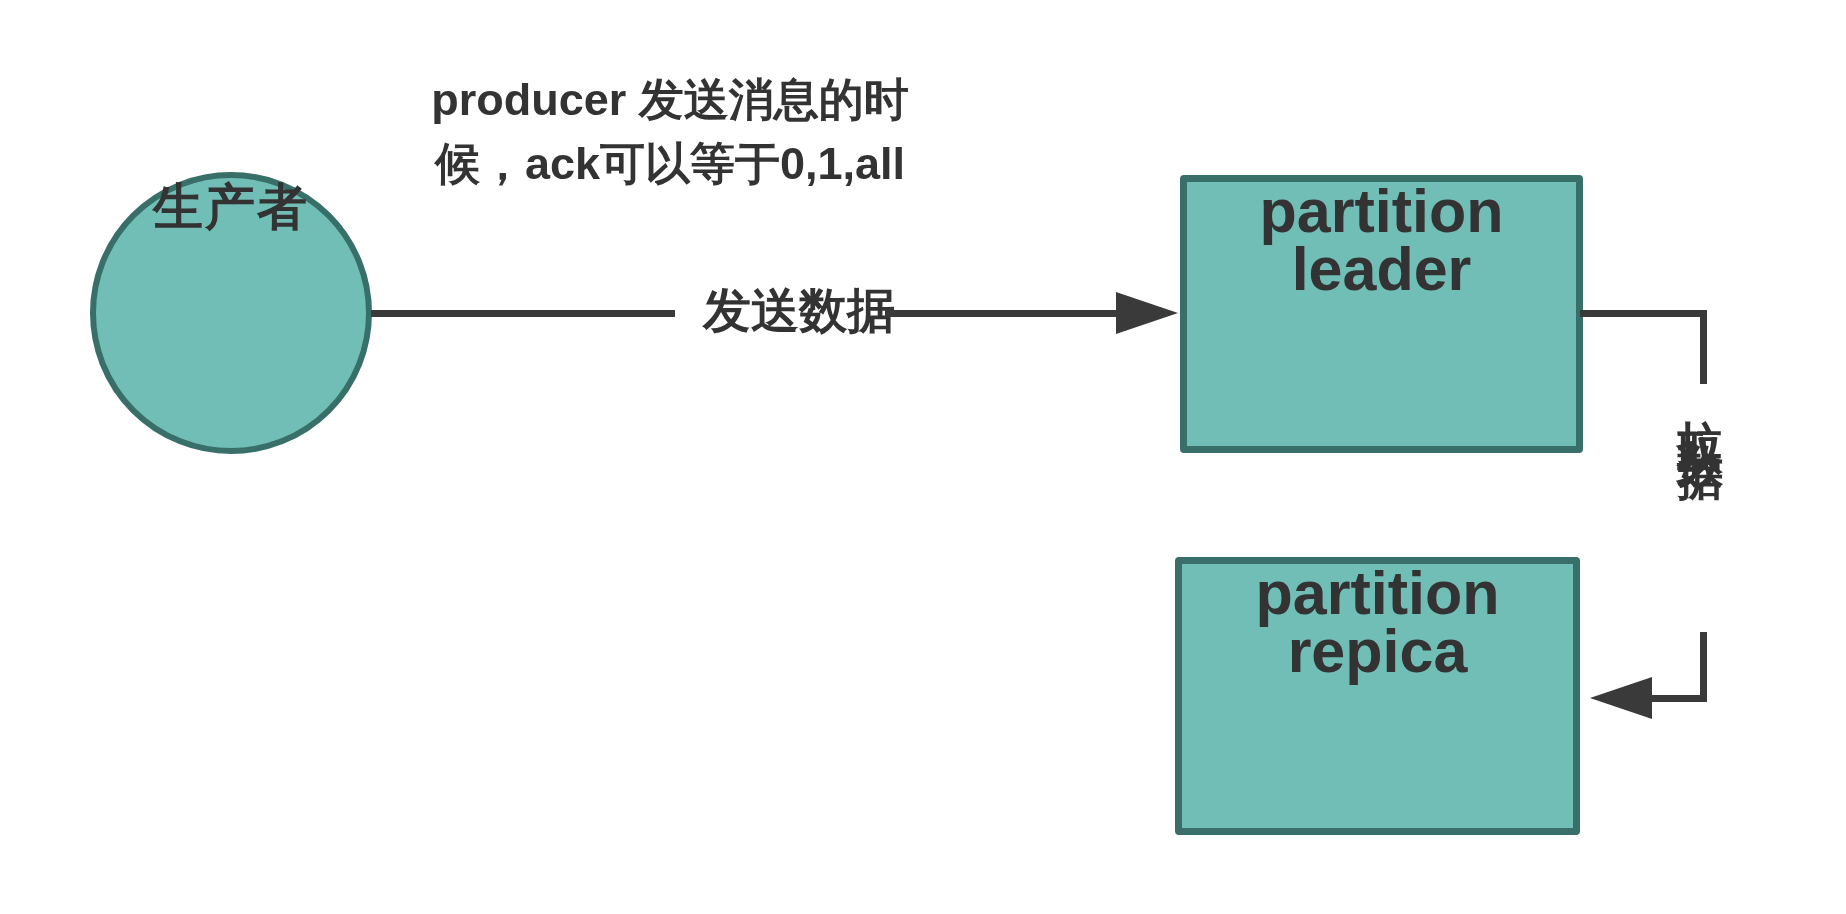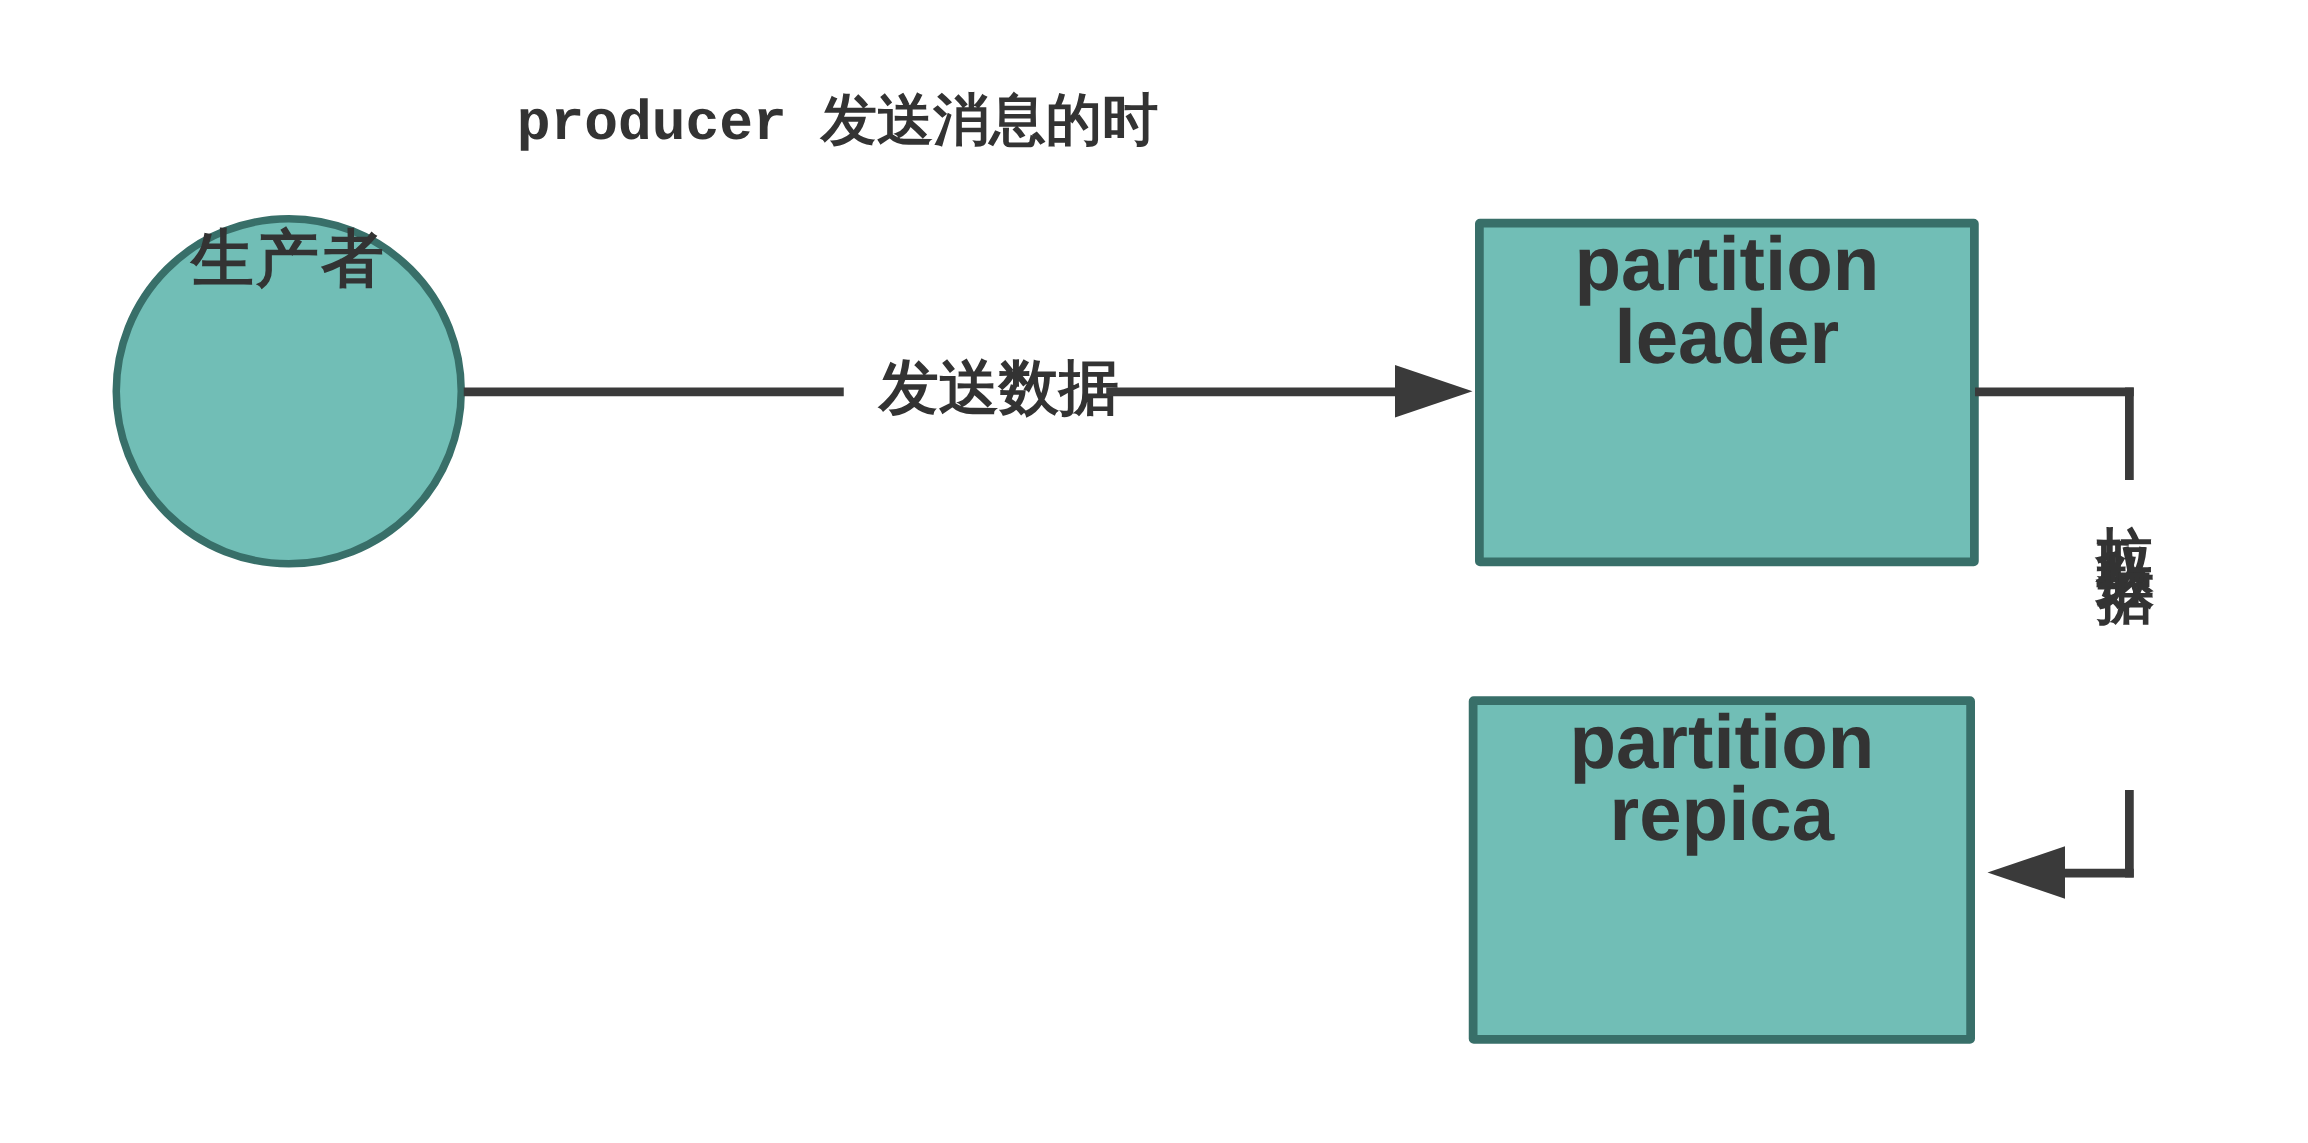--- a/index.html
+++ b/index.html
@@ -60,21 +60,21 @@
     position: absolute;
     left: 390px; top: 68px;
     width: 560px;
     text-align: center;
     font-weight: bold;
     font-size: 45px;
     line-height: 64px;
     color: var(--text, #333);
     white-space: nowrap;
   }
-  .annotation span { display: block; font-family: Liberation Mono, monospace; }
+  .annotation span { display: block; }
   
   .line {
     position: absolute;
     background: var(--connector, #3a3a3a);
   }
   .send-line-left   { left: 371px;  top: 310px; width: 304px; height: 7px; }
   .send-line-right  { left: 885px;  top: 310px; width: 232px; height: 7px; }
   .pull-line-top-h  { left: 1580px; top: 310px; width: 127px; height: 7px; }
   .pull-line-v1     { left: 1700px; top: 310px; width: 7px;   height: 74px; }
   .pull-line-v2     { left: 1700px; top: 632px; width: 7px;   height: 70px; }
@@ -119,20 +119,21 @@
     justify-content: flex-start;
   }
 </style>
 </head>
 <body>
 
 <div class="canvas">
 
   <div class="annotation">
     <span>producer 发送消息的时</span>
+    <span>候，ack可以等于0,1,all</span>
   </div>
 
   <div class="node producer-circle">
     <span class="node-line">生产者</span>
   </div>
 
   <div class="line send-line-left"></div>
   <div class="send-label">发送数据</div>
   <div class="line send-line-right"></div>
   <div class="arrowhead arrowhead-right"></div>

